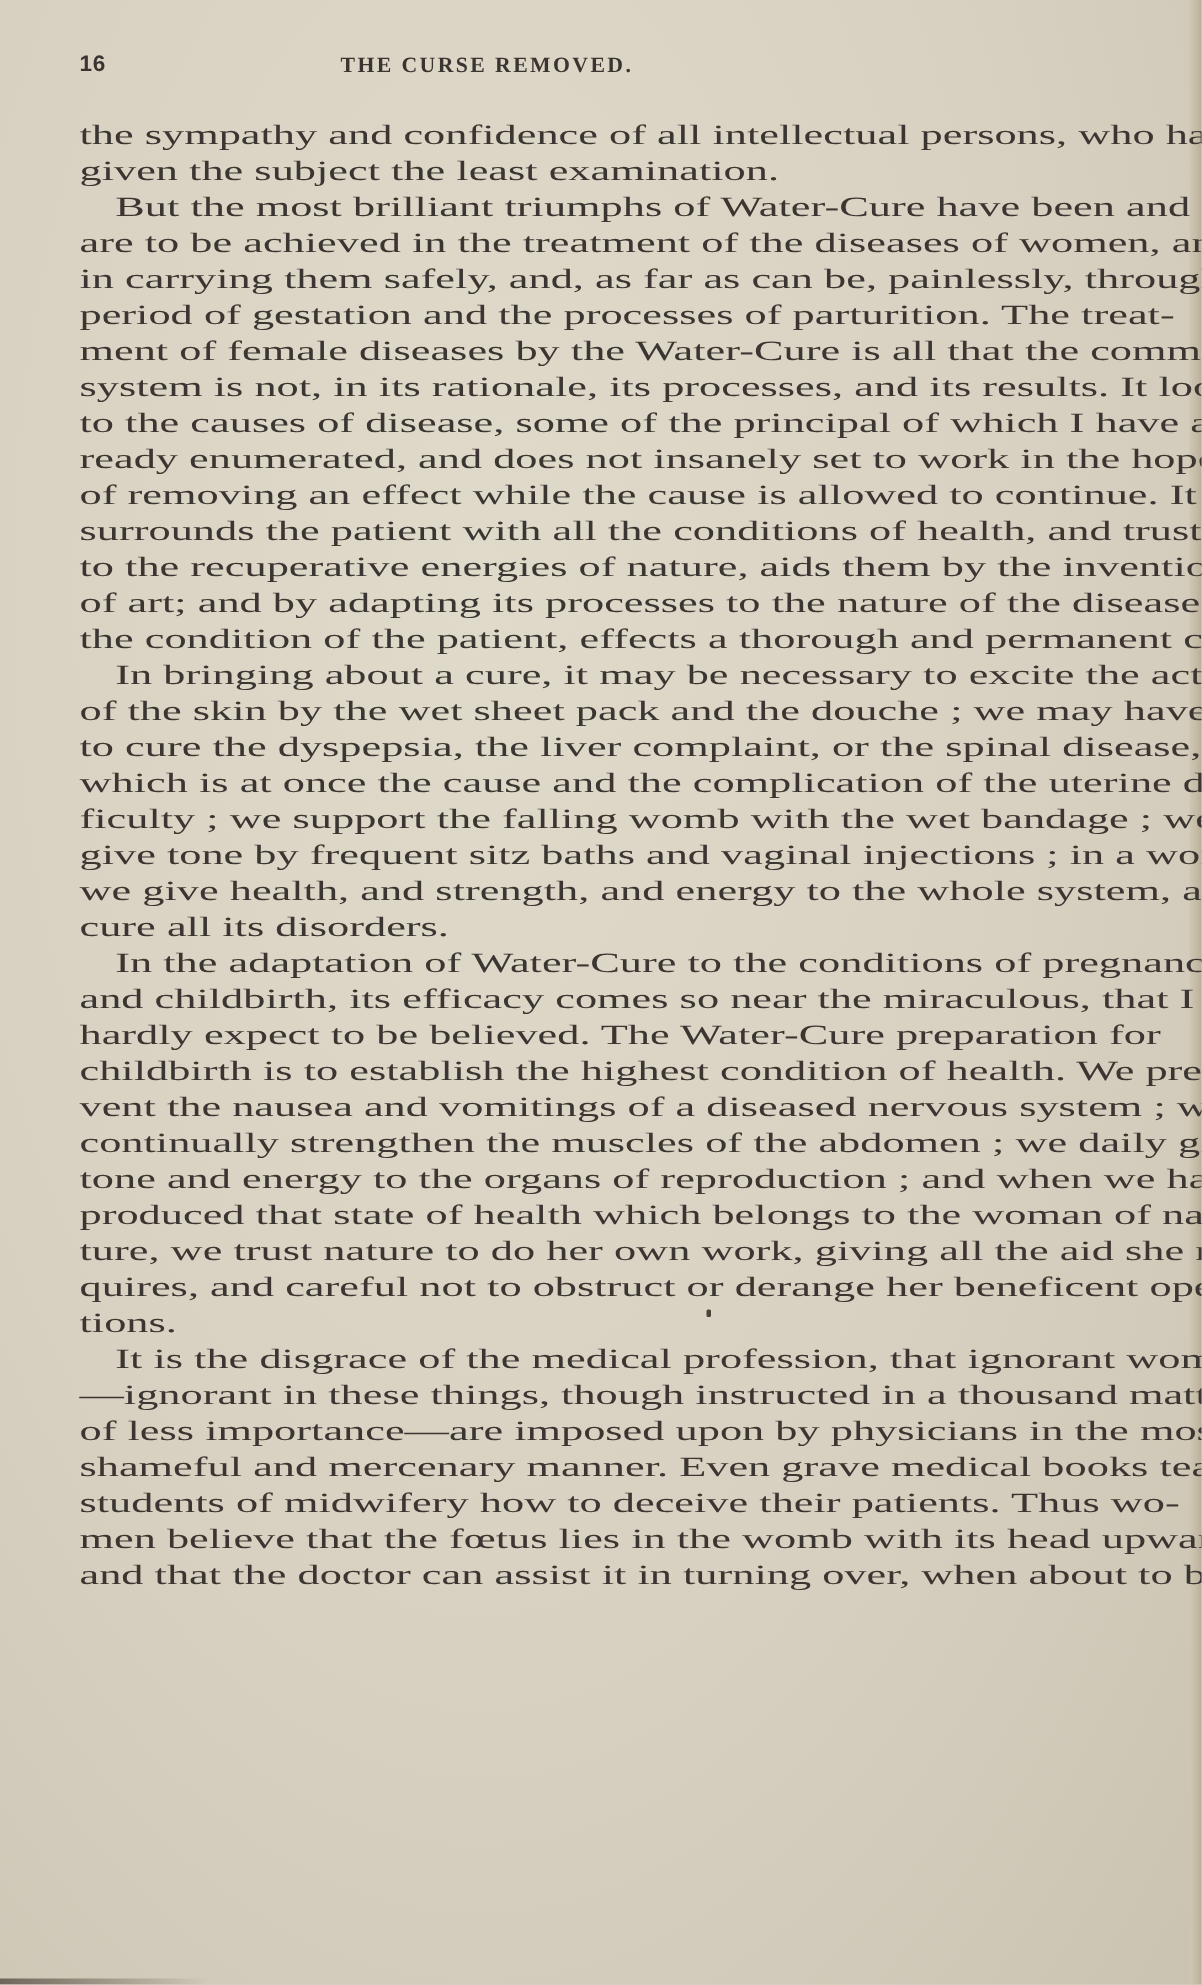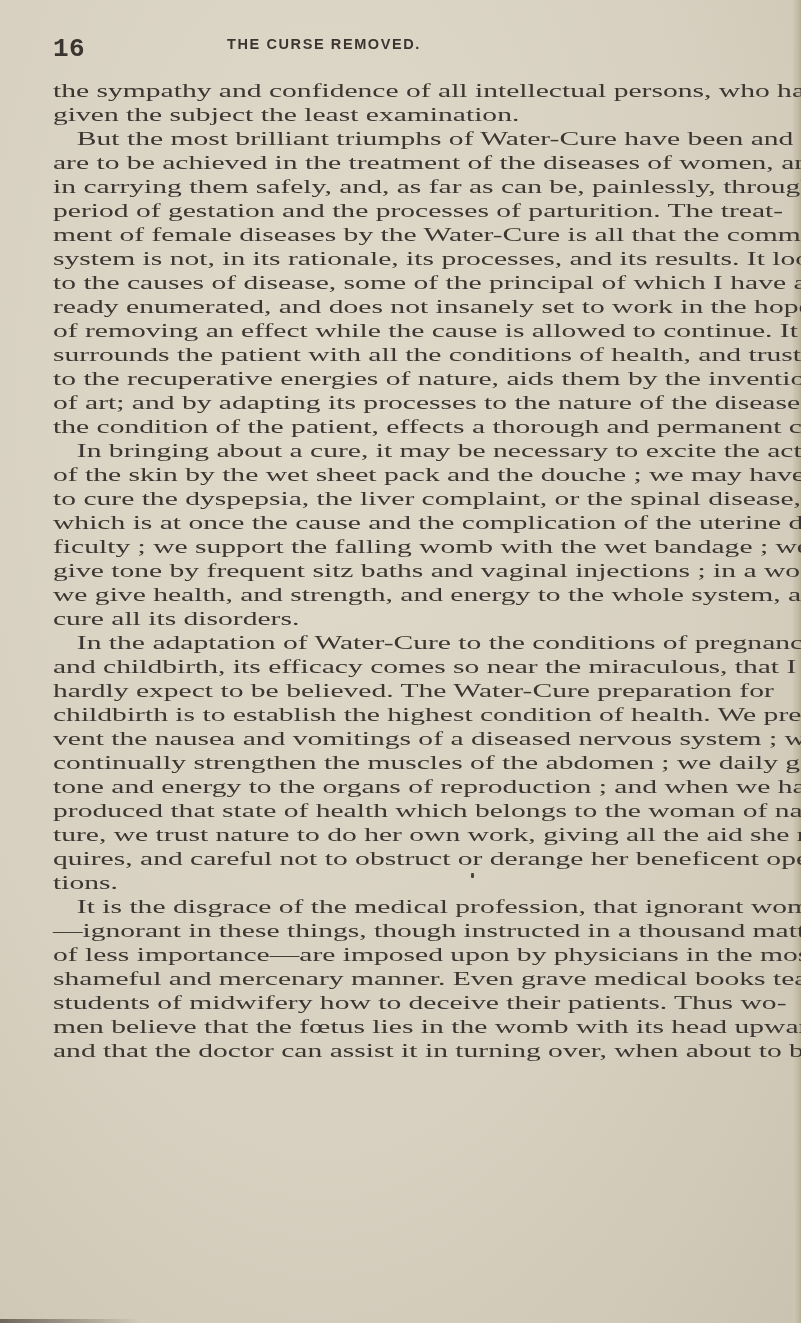--- a/index.html
+++ b/index.html
@@ -39,31 +39,31 @@
     left: 53px;
     width: 640px;
     height: 24px;
     font-family: "Liberation Serif", serif;
     color: #3a3530;
   }
   .page-number {
     position: absolute;
     left: 0;
     top: 0;
-    font-size: 26px;
-    font-family: Liberation Mono, monospace;
+    font-size: 15px;
+    font-family: Liberation Sans, sans-serif;
     font-weight: bold;
     letter-spacing: 0.5px;
   }
   .running-title {
     position: absolute;
     left: 174px;
     top: 2px;
     font-size: 14.5px;
-    font-family: Liberation Sans, sans-serif;
+    font-family: Liberation Serif, serif;
     font-weight: bold;
     letter-spacing: 1.6px;
   }
   .body-text {
     position: absolute;
     top: 79px;
     left: 53px;
     width: 403px;
     transform: scale(1.59, 1);
     transform-origin: left top;

